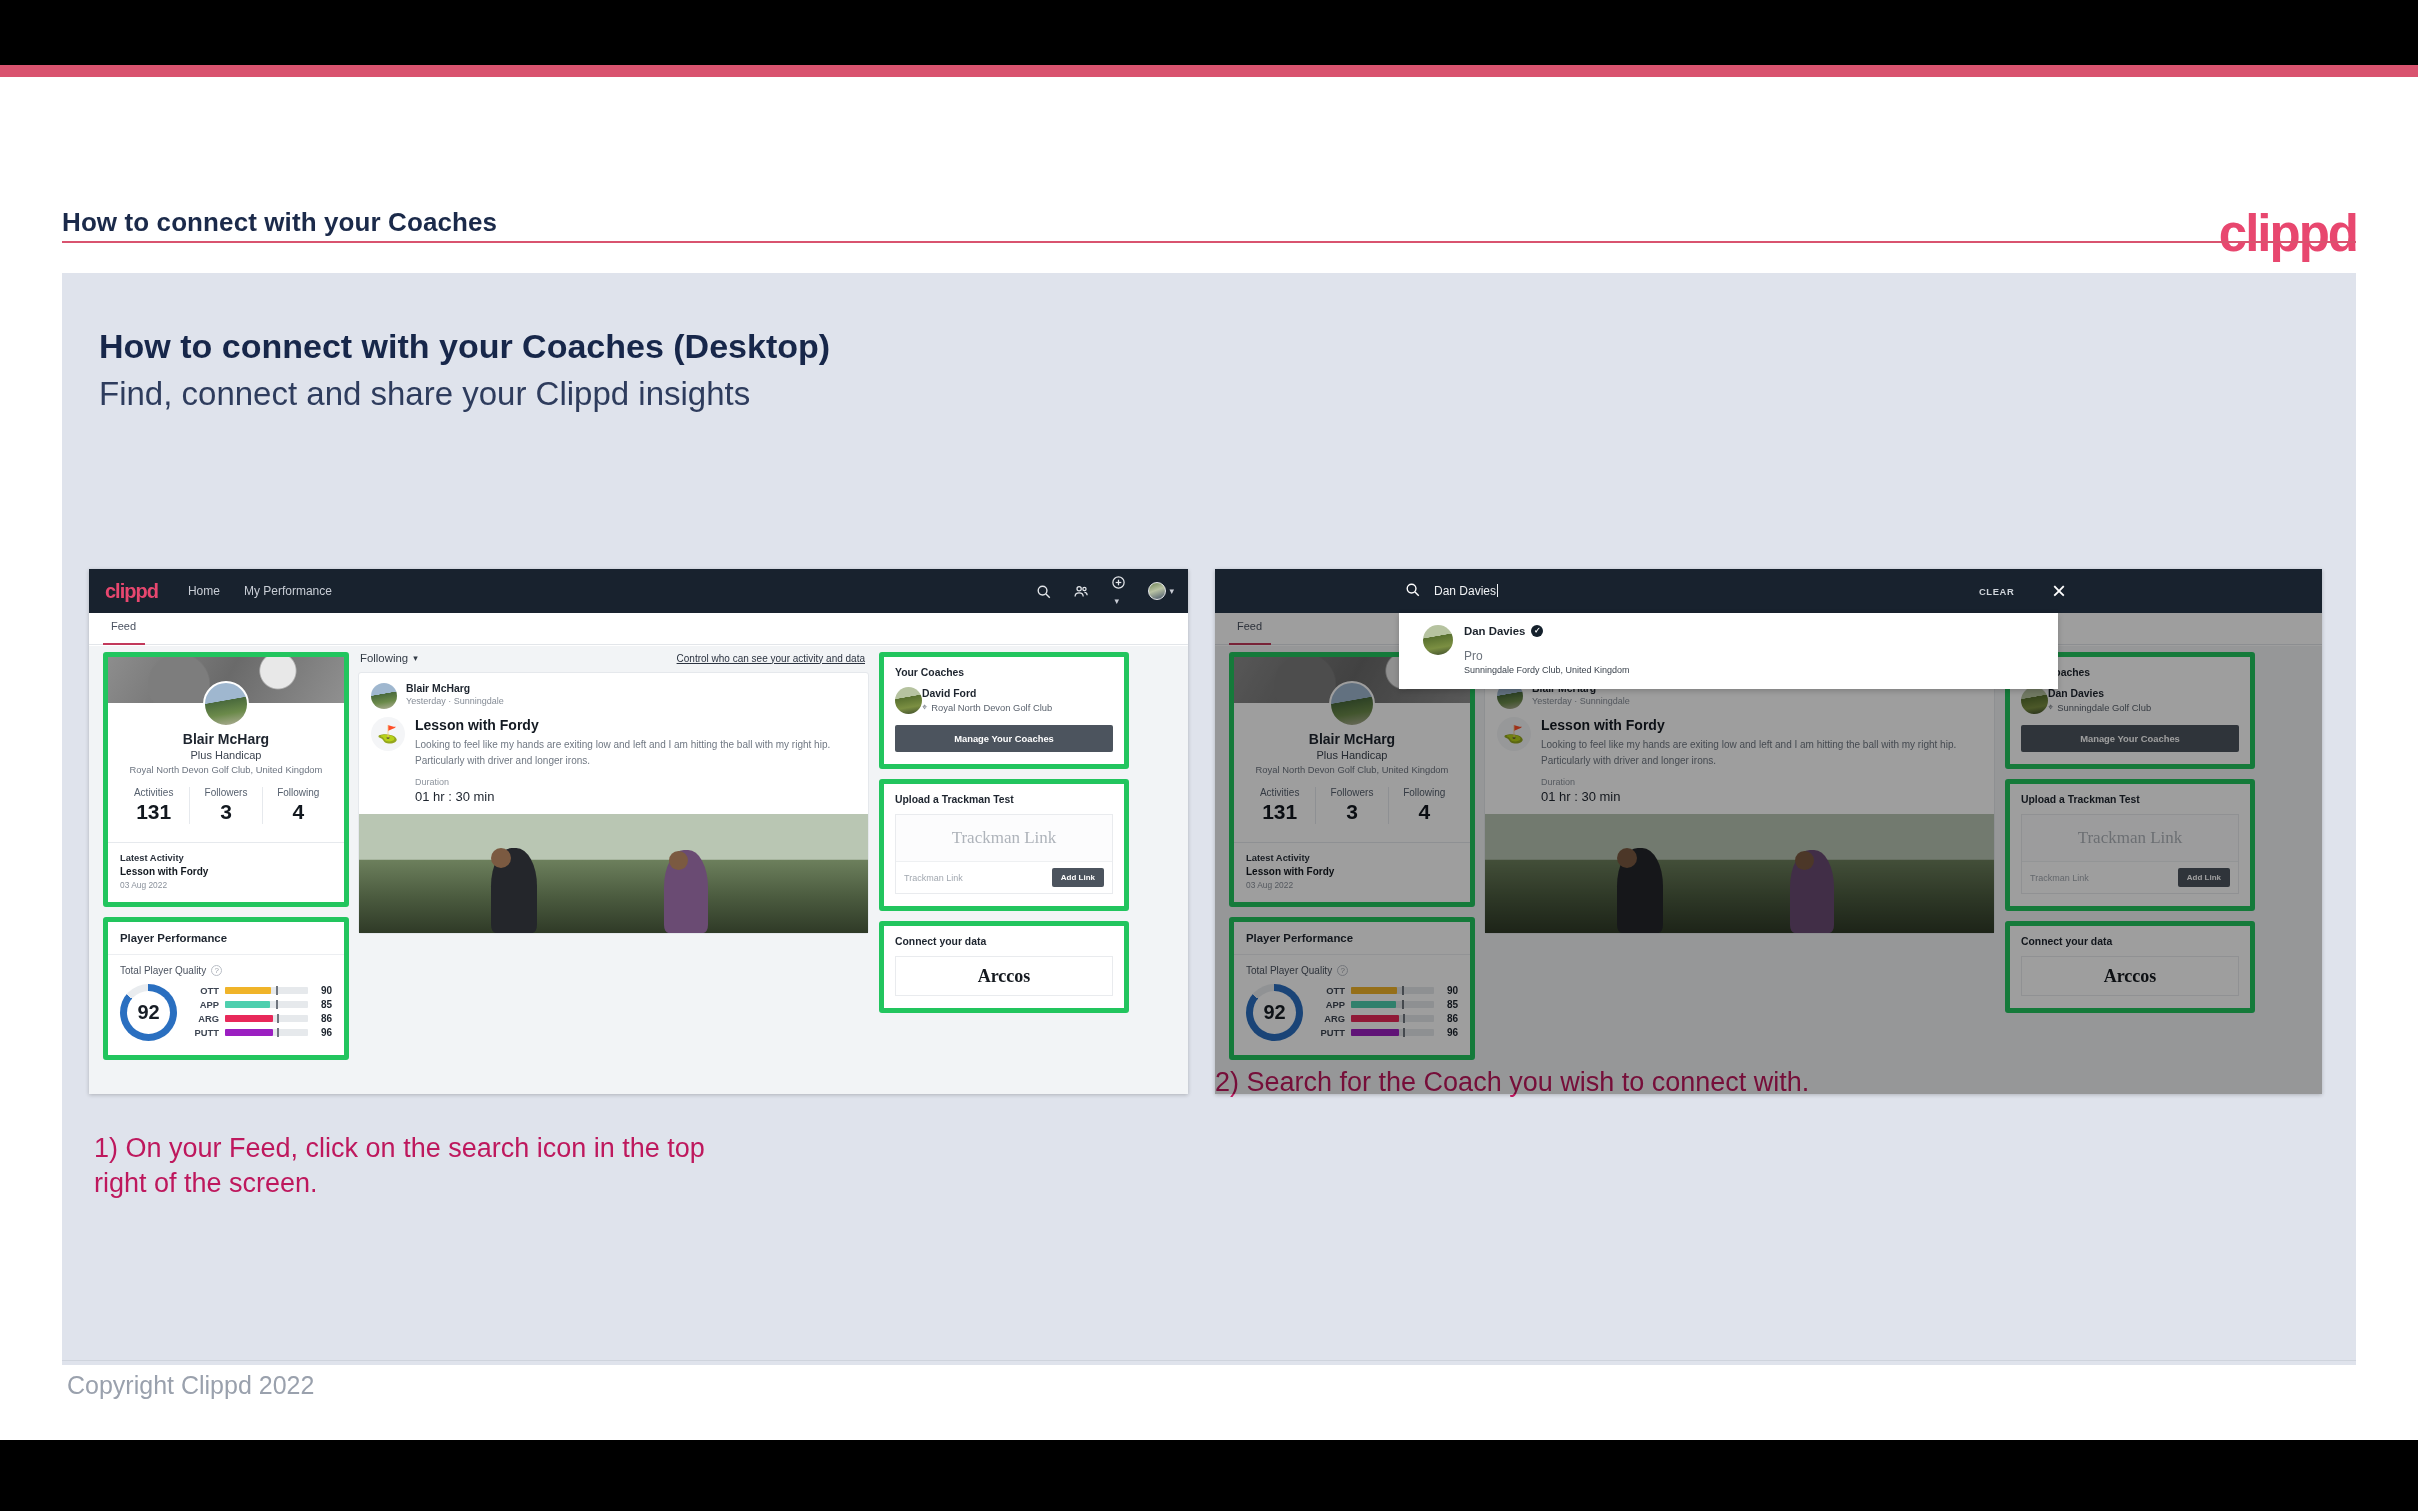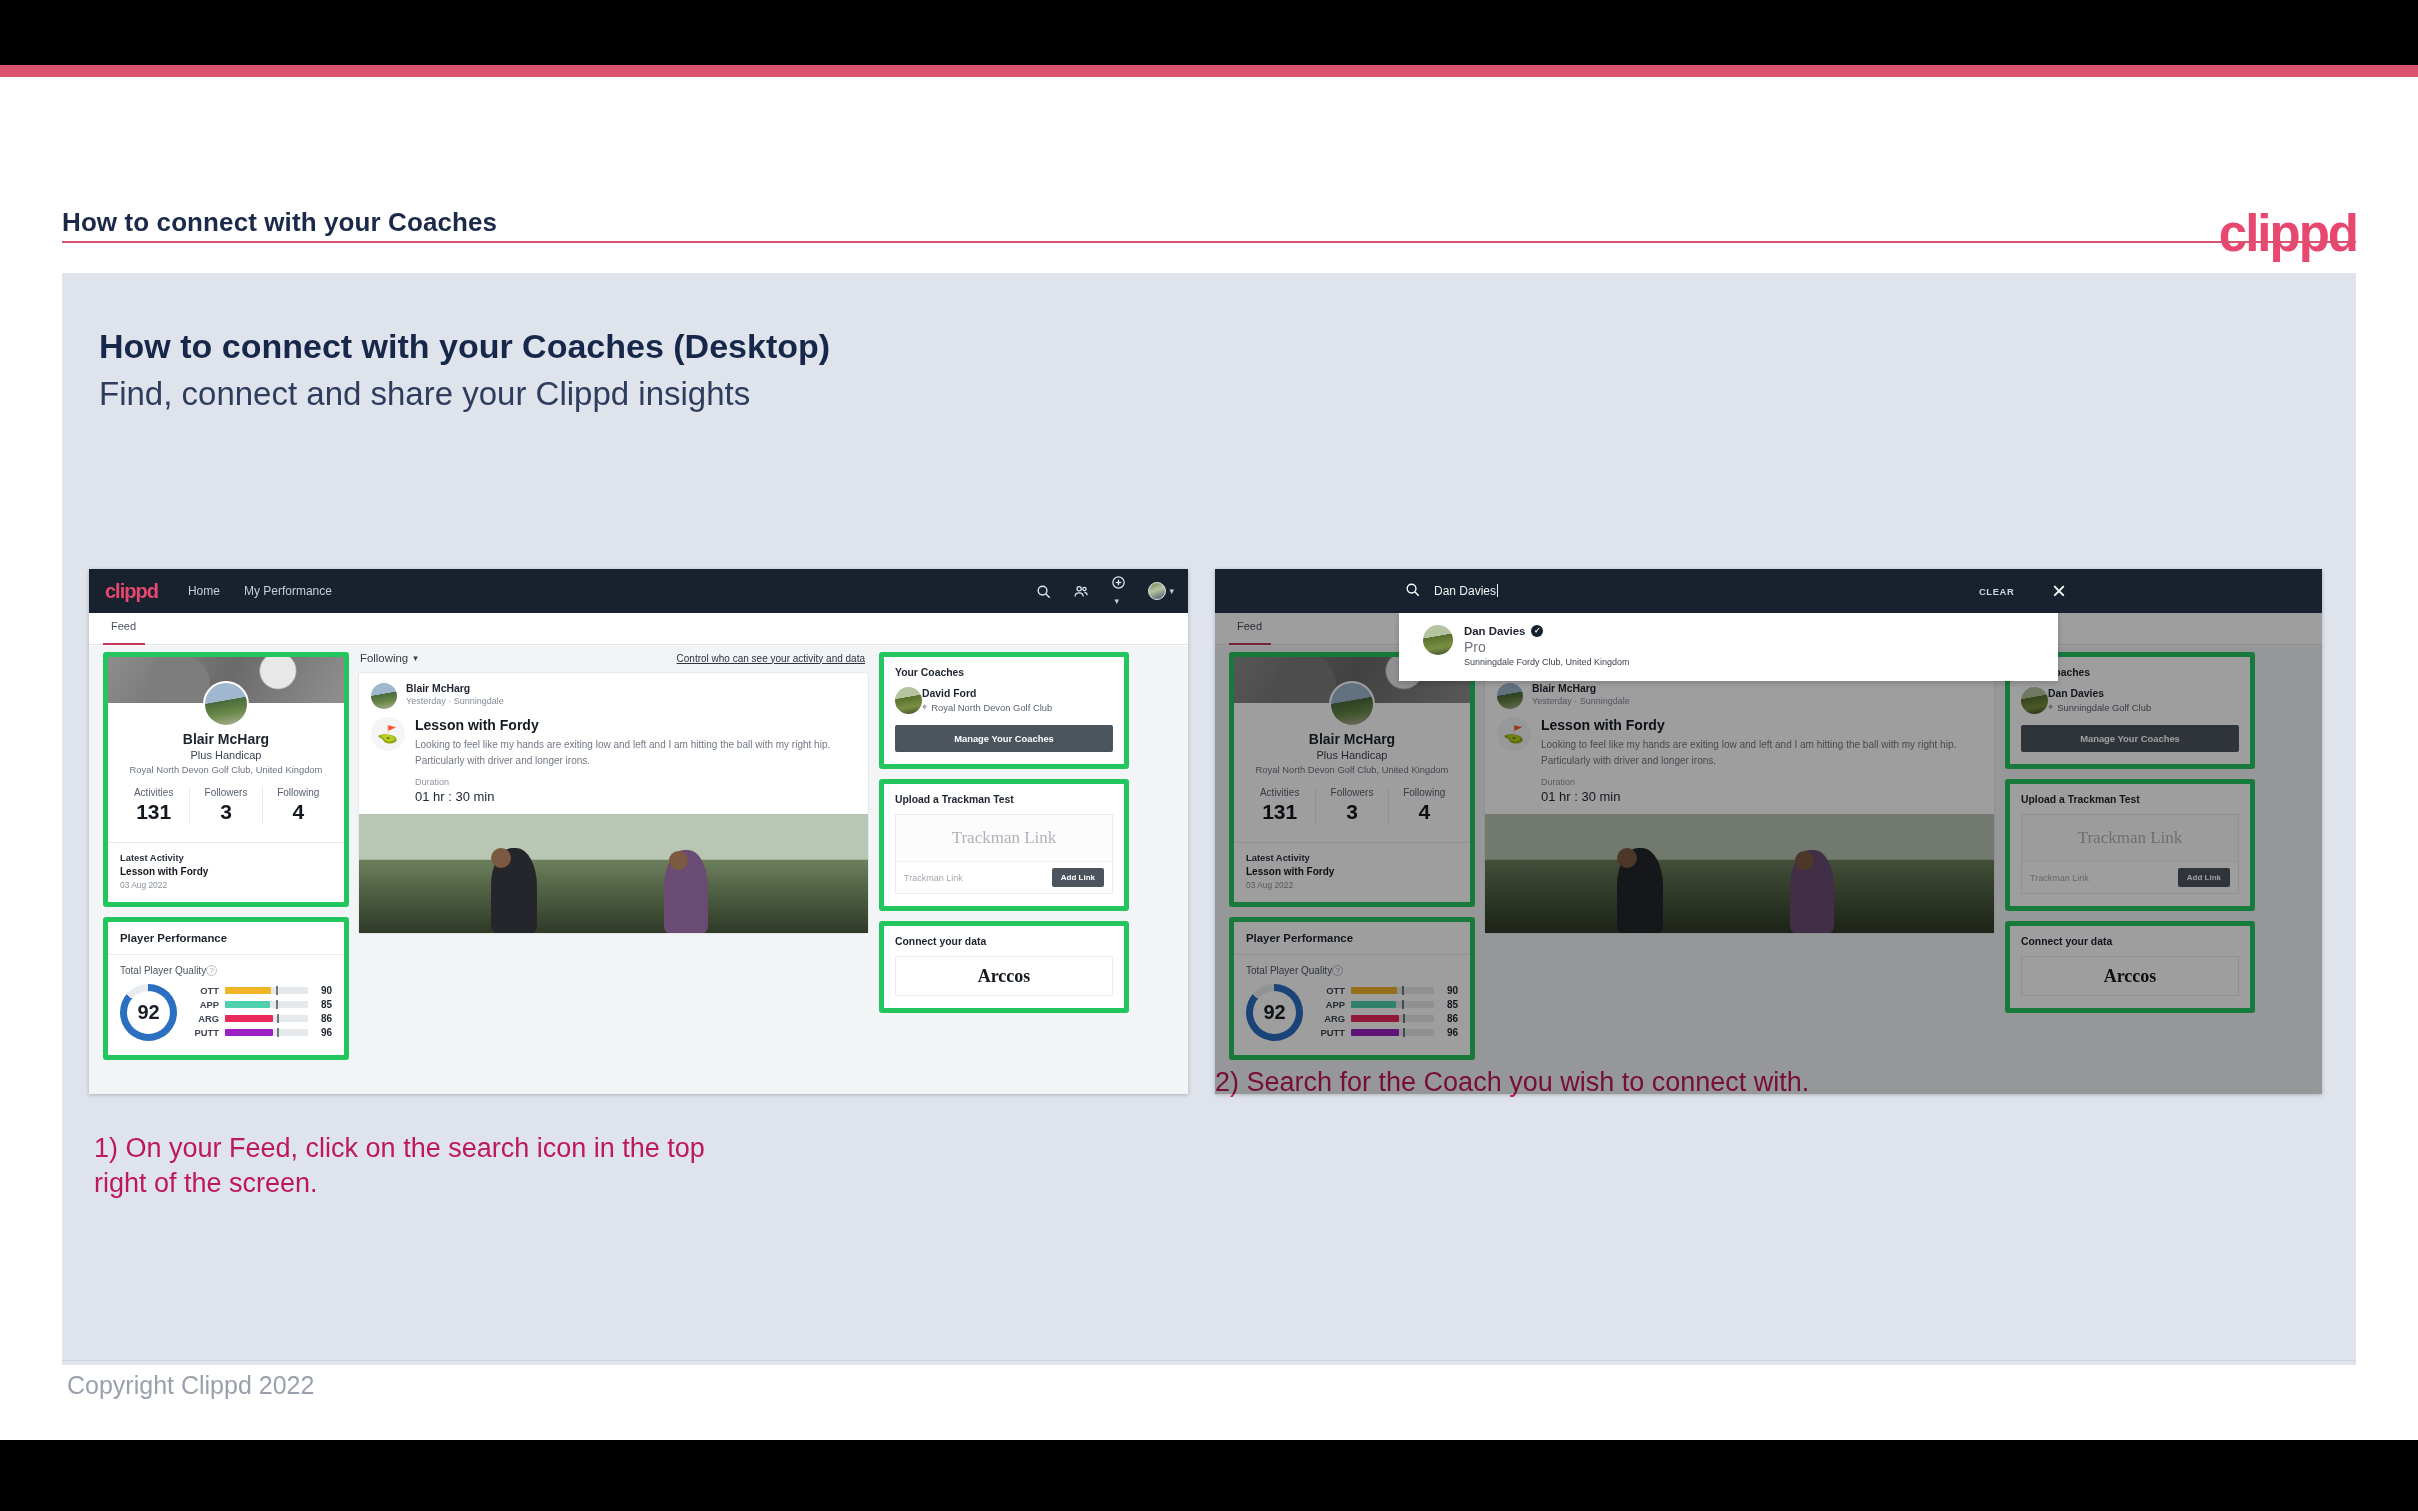--- a/index.html
+++ b/index.html
@@ -100,21 +100,21 @@
   .prof-latest { border-top:1px solid #e6e9ed; margin-top:10px; padding:9px 12px 12px; text-align:left; }
   .lat-h { font-size:9.4px; font-weight:700; color:#2a313b; }
   .lat-t { font-size:10px; font-weight:700; color:#12181f; margin-top:3px; }
   .lat-d { font-size:8.4px; color:#8a919b; margin-top:3px; }
 
   
   .pp { margin-top:10px; }
   .pp-head { padding:10px 12px; font-size:11.4px; font-weight:700; color:#1d242e;
              border-bottom:1px solid #eceef1; }
   .pp-body { padding:10px 12px 14px; }
-  .pp-tpq { font-size:10px; color:#4b5360; display:flex; align-items:center; }
+  .pp-tpq { font-size:10px; color:#4b5360; display:flex; align-items:center; gap:5px; }
   .qmark { width:11px; height:11px; border-radius:50%; border:1px solid #b9bec6;
            font-size:8px; color:#9aa0a8; display:flex; align-items:center; justify-content:center; }
   .pp-row { display:flex; align-items:center; margin-top:8px; }
   .ring { width:57px; height:57px; border-radius:50%;
           background:conic-gradient(#2a6fc0 0 86%, #e9ecef 86% 100%);
           display:flex; align-items:center; justify-content:center; position:relative; flex:none; }
   .ring::after { content:""; position:absolute; inset:7px; background:#fff; border-radius:50%; }
   .ring span { position:relative; z-index:1; font-size:20px; font-weight:700; color:#171d25; }
   .bars { flex:1; margin-left:12px; }
   .bar-row { display:flex; align-items:center; gap:6px; margin-bottom:3px; }
@@ -196,21 +196,21 @@
   .sugg { position:absolute; left:184px; top:44px; width:659px; background:#fff;
           z-index:61; padding:12px 0 14px; box-shadow:0 2px 6px rgba(0,0,0,.2); }
   .sugg-row { display:flex; gap:11px; padding:0 24px; }
   .sugg-av { width:30px; height:30px; border-radius:50%; flex:none;
       background:linear-gradient(170deg,#b6c3a0 0 38%,#58702f 39%,#7b8f42 72%,#3d4b2b 100%); }
   .sugg-name { font-size:11.4px; font-weight:700; color:#1b222b;
                display:flex; align-items:center; gap:6px; }
   .verified { width:12px; height:12px; border-radius:50%; background:#14202c;
       display:inline-flex; align-items:center; justify-content:center;
       color:#fff; font-size:8px; line-height:1; }
-  .sugg-role { font-size:14px; color:#6d747d; margin-top:2px; }
+  .sugg-role { font-size:12px; color:#6d747d; margin-top:12px; }
   .sugg-club { font-size:9px; color:#3b434d; margin-top:2px; }
 
   
   .caption { position:absolute; font-size:27px; color:#be185d; line-height:1.3; }
   #cap1 { left:94px;  top:1131px; width:614px; }
   #cap2 { left:1215px; top:1065px; width:614px; }
 
   .footer-line { position:absolute; left:62px; top:1360px; width:2294px; height:1px; background:#cfd4dd; }
   .copyright { position:absolute; left:67px; top:1371px; font-size:25px; color:#9aa1ad; }
 </style>

